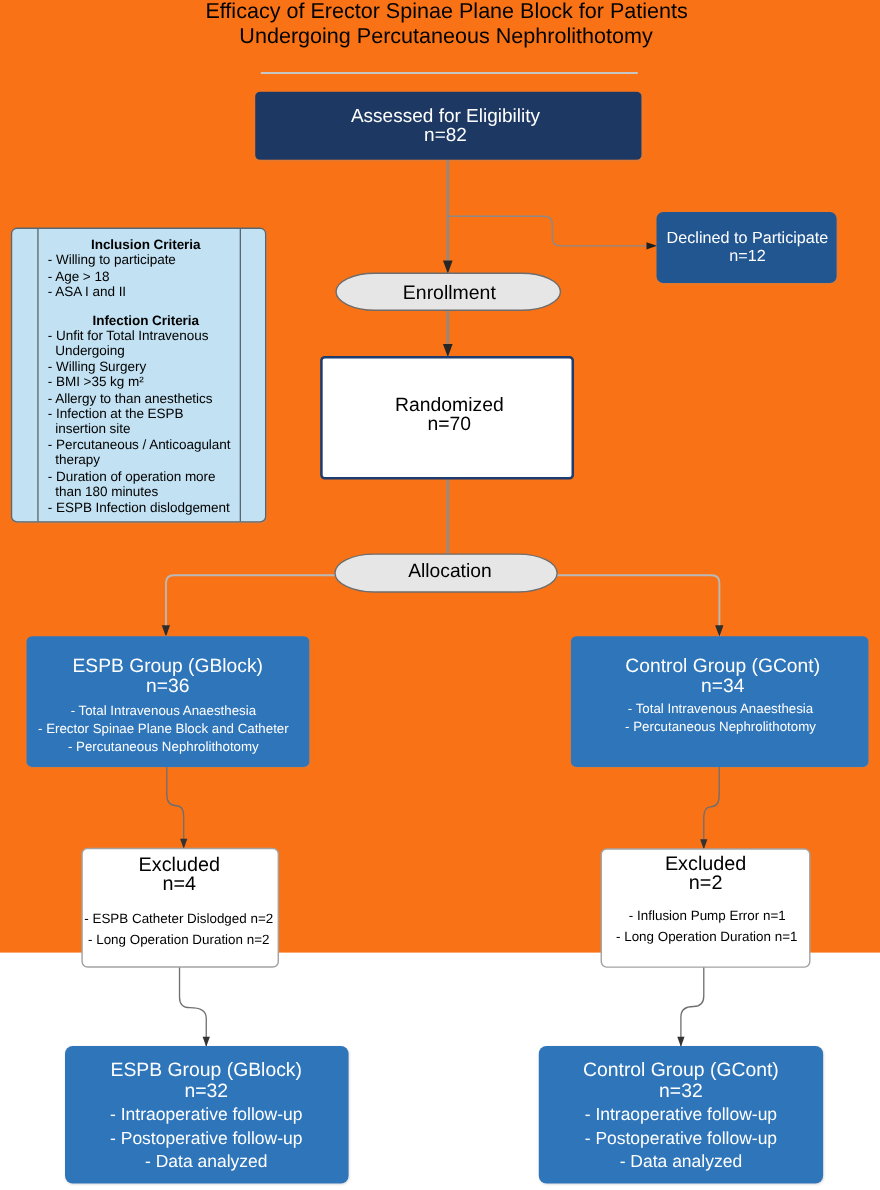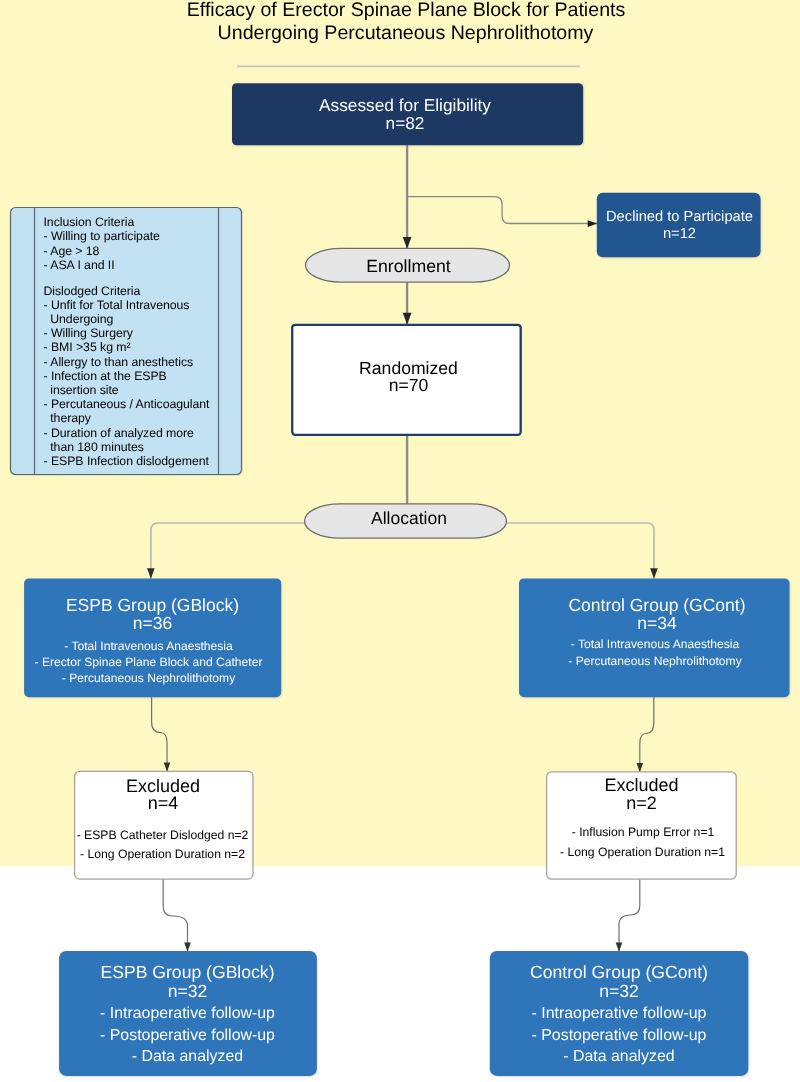--- a/index.html
+++ b/index.html
@@ -1,24 +1,24 @@
 <!DOCTYPE html>
 <html><head>
 <meta charset="utf-8">
 <title>CONSORT Flow Diagram</title>
 <style>
   html,body{margin:0;padding:0;background:#ffffff;-webkit-font-smoothing:antialiased;}
   *{-webkit-font-smoothing:antialiased;text-rendering:geometricPrecision;}
   body{width:800px;height:1082px;overflow:hidden;font-family:"Liberation Sans",sans-serif;}
-  #page{position:relative;width:800px;height:866px;background:#fef9c3;}
+  #page{position:relative;width:800px;height:866px;background:#f97316;}
   svg#diagram{position:absolute;left:0;top:0;width:800px;height:1082px;}
   #criteria-text{position:absolute;left:43.5px;top:215.2px;width:178px;
     font-family:"Liberation Sans",sans-serif;font-size:12.3px;line-height:14.2px;color:#000;
     letter-spacing:-0.05px;}
-  #criteria-text .hd{font-weight:normal;font-size:12.3px;}
+  #criteria-text .hd{font-weight:bold;font-size:12.3px;text-align:center;}
   #criteria-text .it{white-space:pre;}
   #criteria-text .gap{height:11.5px;}
 </style>
 </head>
 <body>
 
 <div id="page">
 
   <svg id="diagram" viewBox="0 0 800 1082">
     <defs>
@@ -155,27 +155,27 @@
       <line x1="218.5" y1="208" x2="218.5" y2="474" stroke="#5a6670" stroke-width="1.2"></line>
     </g>
   </svg>
 
   <div id="criteria-text">
       <div class="hd">Inclusion Criteria</div>
       <div class="it">- Willing to participate</div>
       <div class="it">- Age &gt; 18</div>
       <div class="it">- ASA I and II</div>
       <div class="gap"></div>
-      <div class="hd">Dislodged Criteria</div>
+      <div class="hd">Infection Criteria</div>
       <div class="it">- Unfit for Total Intravenous</div>
       <div class="it">  Undergoing</div>
       <div class="it">- Willing Surgery</div>
       <div class="it">- BMI &gt;35 kg m²</div>
       <div class="it">- Allergy to than anesthetics</div>
       <div class="it">- Infection at the ESPB</div>
       <div class="it">  insertion site</div>
       <div class="it">- Percutaneous / Anticoagulant</div>
       <div class="it">  therapy</div>
-      <div class="it">- Duration of analyzed more</div>
+      <div class="it">- Duration of operation more</div>
       <div class="it">  than 180 minutes</div>
       <div class="it">- ESPB Infection dislodgement</div>
     </div>
 </div>
 
 </body></html>

